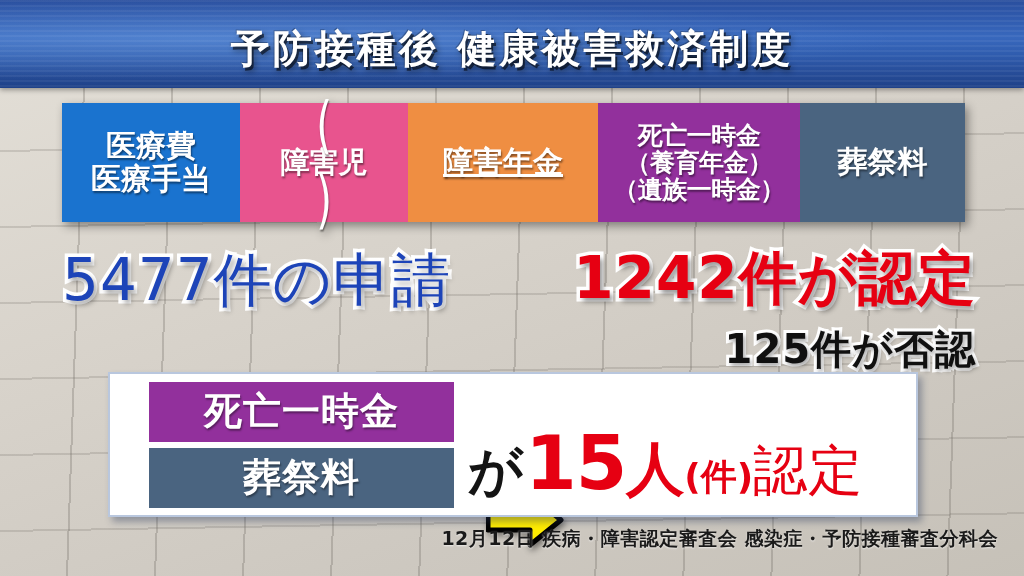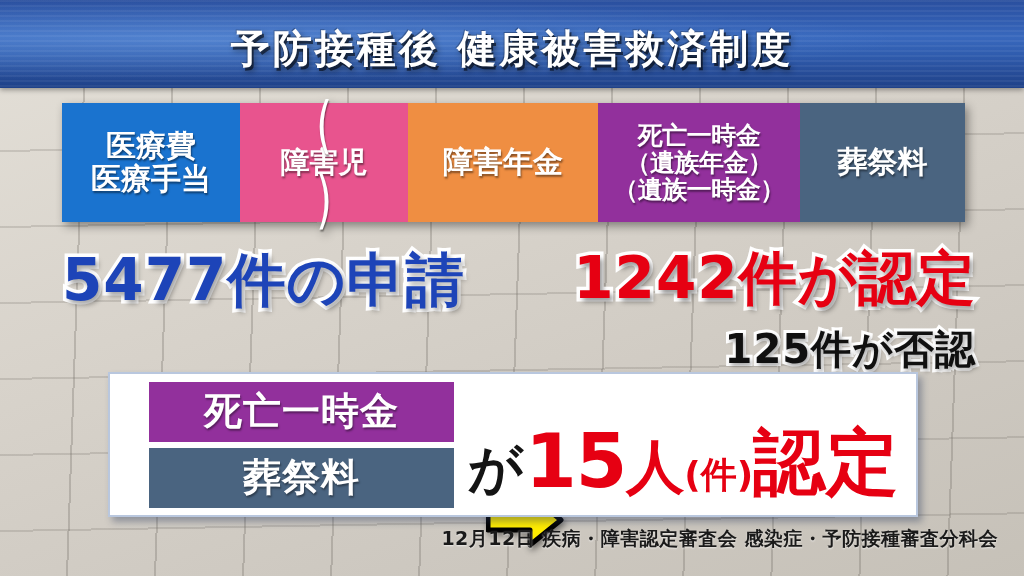--- a/index.html
+++ b/index.html
@@ -87,21 +87,21 @@
     justify-content: center;
     color: #fff;
     font-weight: bold;
     line-height: 1.08;
     text-shadow: 1px 2px 2px rgba(0,0,0,0.45);
     padding: 0 4px;
   }
   .cat-box .ln { display: block; white-space: nowrap; }
   .cat-w178 { width: 178px; }
   .cat-w168 { width: 168px; }
-  .cat-w190 { width: 190px; }
+  .cat-w190 { width: 190px; text-decoration: underline; }
   .cat-w202 { width: 202px; }
   .cat-w165 { width: 165px; }
 
   .cat-fs30 { font-size: 30px; }
   .cat-fs29 { font-size: 29px; }
   .cat-fs25 { font-size: 25px; letter-spacing: -0.5px; }
 
   .paren-wrap {
     display: flex;
     align-items: center;
@@ -120,21 +120,21 @@
   #stats-row {
     position: absolute;
     left: 0; top: 240px;
     width: 1024px; height: 115px;
   }
 
   #applied-text {
     position: absolute;
     left: 62px; top: 2px;
     font-size: 58px;
-    font-weight: bold;
+    font-weight: normal;
     color: #1d44b8;
     letter-spacing: 1px;
     -webkit-text-stroke: 7px #ffffff;
     paint-order: stroke fill;
     text-shadow: 3px 4px 5px rgba(0,0,0,0.35);
     white-space: nowrap;
   }
 
   #arrow-icon {
     position: absolute;
@@ -224,22 +224,22 @@
     font-size: 58px;
     font-weight: bold;
     color: #e60012;
   }
   #result-paren {
     font-size: 36px;
     font-weight: bold;
     color: #e60012;
   }
   #result-suffix {
-    font-size: 72px;
-    font-weight: bold;
+    font-size: 54px;
+    font-weight: normal;
     color: #e60012;
     letter-spacing: 1px;
   }
 
   
   #footer-note {
     position: absolute;
     right: 26px; top: 526px;
     font-size: 19px;
     font-weight: bold;
@@ -273,21 +273,21 @@
       </span>
       <span class="paren">)</span>
     </div>
 
     <div class="cat-box cat-w190" style="background:#ef8e42">
       <span class="ln cat-fs30">障害年金</span>
     </div>
 
     <div class="cat-box cat-w202" style="background:#92309c">
       <span class="ln cat-fs25">死亡一時金</span>
-      <span class="ln cat-fs25">（遺族年金）</span>
+      <span class="ln cat-fs25">（養育年金）</span>
       <span class="ln cat-fs25">（遺族一時金）</span>
     </div>
 
     <div class="cat-box cat-w165" style="background:#4a6480">
       <span class="ln cat-fs30">葬祭料</span>
     </div>
 
   </div>
 
   <div id="stats-row">

